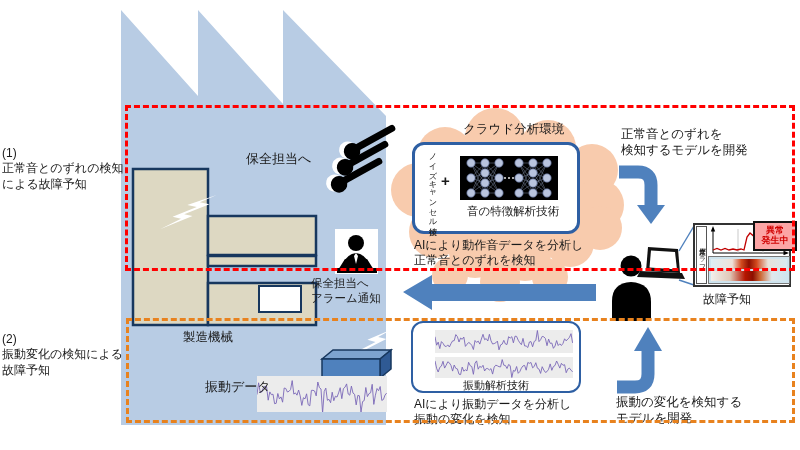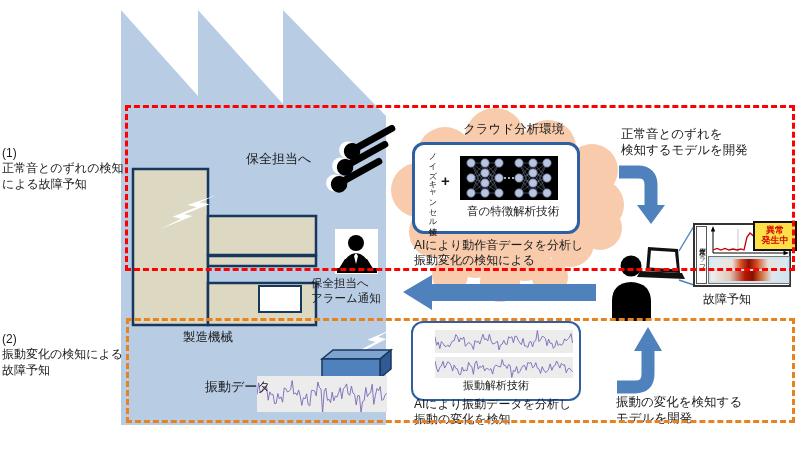--- a/index.html
+++ b/index.html
@@ -14,21 +14,21 @@
   .nnbox{background:#000;}
   .wave{background:#ececec;overflow:hidden;}
   .vert{writing-mode:vertical-rl;text-orientation:upright;}
   .screen{background:#fff;border:2px solid #333;}
   .strip{border:1px solid #555;font-size:7px;text-align:center;overflow:hidden;line-height:1.05;}
   .heat{border:1px solid #777;background:#cfe4ee;}
   .band1{position:absolute;left:2px;top:2px;right:2px;height:10px;
     background:linear-gradient(90deg,#ddeef5 0%,#eee2d8 28%,#d24a1e 40%,#8c0f00 50%,#d24a1e 60%,#e7e2da 75%,#d8eaf2 100%);}
   .band2{position:absolute;left:2px;top:14px;right:2px;height:10px;
     background:linear-gradient(90deg,#f2f0ec 0%,#e0c8b8 25%,#b51500 45%,#8c0f00 55%,#cc6633 65%,#dfe8ec 80%,#cfe4ee 100%);}
-  .callout{background:#fde047;border:2px solid #111;color:#d00000;font-weight:bold;
+  .callout{background:#fca5a5;border:2px solid #111;color:#d00000;font-weight:bold;
            font-size:9px;text-align:center;line-height:1.15;white-space:pre-line;padding-top:2px;}
 </style>
 </head>
 <body>
 
 <div class="canvas">
 
   <svg class="abs z1" style="left:0;top:0" width="800" height="450">
 
     <polygon points="121,425 121,10 198,96 198,10 283,104 283,10 386,116 386,425" fill="#b8cce4"></polygon>
@@ -199,21 +199,21 @@
         <circle cx="45" cy="22" r="1" fill="#e8e8e8"></circle>
         <circle cx="49" cy="22" r="1" fill="#e8e8e8"></circle>
         <circle cx="53" cy="22" r="1" fill="#e8e8e8"></circle>
       </svg>
   </div>
 
   <div class="abs z2 wave" style="left:257px;top:376px;width:130px;height:36px"><svg width="130" height="36">
         <polyline points="0.0,18.5 1.6,6.8 3.2,16.3 4.8,16.0 6.4,11.7 8.0,10.2 9.6,10.8 11.2,24.2 12.8,15.9 14.4,18.7 16.0,18.2 17.6,27.7 19.2,27.3 20.8,17.5 22.4,22.9 24.0,20.9 25.6,26.2 27.2,12.0 28.8,12.5 30.4,16.0 32.0,15.3 33.6,13.5 35.2,4.6 36.8,18.1 38.4,16.9 40.0,19.2 41.6,14.0 43.2,19.9 44.8,29.4 46.4,21.7 48.0,22.9 49.6,17.8 51.2,28.7 52.8,29.8 54.4,14.4 56.0,14.3 57.6,15.0 59.2,19.9 60.8,6.0 62.4,11.6 64.0,13.0 65.6,37.1 67.2,15.5 68.8,12.1 70.4,24.3 72.0,23.3 73.6,26.7 75.2,16.2 76.8,24.7 78.4,20.2 80.0,21.1 81.6,16.9 83.2,11.7 84.8,22.7 86.4,12.6 88.0,11.2 89.6,7.9 91.2,18.0 92.8,19.2 94.4,10.1 96.0,17.1 97.6,18.3 99.2,28.9 100.8,19.4 102.4,19.8 104.0,36.1 105.6,25.5 107.2,24.6 108.8,11.5 110.4,20.6 112.0,17.6 113.6,16.8 115.2,8.3 116.8,28.4 118.4,19.2 120.0,12.5 121.6,14.7 123.2,10.5 124.8,24.4 126.4,23.5 128.0,19.1 129.6,17.1" fill="none" stroke="#7a68b8" stroke-width="0.9"></polyline>
       </svg></div>
 
-  <div class="abs z2 roundbox" style="left:411px;top:321px;width:170px;height:80px;border-width:2.5px">
+  <div class="abs z2 roundbox" style="left:411px;top:321px;width:170px;height:72px;border-width:2.5px">
     <div class="abs wave" style="left:22px;top:7px;width:138px;height:23px"><svg width="138" height="23">
           <polyline points="0.0,6.7 1.6,15.2 3.2,12.1 4.8,18.6 6.4,11.6 8.0,13.3 9.6,16.0 11.2,16.6 12.8,14.9 14.4,17.0 16.0,13.6 17.6,10.9 19.2,10.7 20.8,4.6 22.4,6.6 24.0,12.0 25.6,8.0 27.2,9.3 28.8,7.0 30.4,16.4 32.0,14.3 33.6,12.5 35.2,13.4 36.8,15.4 38.4,19.5 40.0,10.5 41.6,12.4 43.2,11.1 44.8,14.1 46.4,9.0 48.0,4.3 49.6,9.7 51.2,8.6 52.8,11.0 54.4,4.3 56.0,10.8 57.6,14.0 59.2,13.6 60.8,12.8 62.4,11.1 64.0,19.8 65.6,14.9 67.2,14.1 68.8,10.3 70.4,14.0 72.0,14.5 73.6,6.7 75.2,8.1 76.8,6.7 78.4,12.8 80.0,6.2 81.6,6.4 83.2,10.2 84.8,12.8 86.4,14.7 88.0,8.4 89.6,15.9 91.2,16.0 92.8,17.5 94.4,12.0 96.0,11.6 97.6,16.8 99.2,11.4 100.8,10.5 102.4,0.5 104.0,11.6 105.6,9.7 107.2,6.4 108.8,6.8 110.4,8.5 112.0,15.7 113.6,9.1 115.2,13.4 116.8,13.0 118.4,18.3 120.0,16.1 121.6,10.6 123.2,15.5 124.8,13.8 126.4,15.5 128.0,13.4 129.6,8.8 131.2,10.9 132.8,9.0 134.4,7.5 136.0,3.7 137.6,12.9" fill="none" stroke="#7a68b8" stroke-width="0.9"></polyline>
         </svg></div>
     <div class="abs wave" style="left:22px;top:34px;width:138px;height:21px"><svg width="138" height="21">
           <polyline points="0.0,3.9 1.6,11.3 3.2,15.0 4.8,10.3 6.4,9.1 8.0,4.3 9.6,11.1 11.2,8.1 12.8,4.8 14.4,5.9 16.0,8.5 17.6,14.1 19.2,8.0 20.8,11.4 22.4,11.9 24.0,17.2 25.6,17.6 27.2,10.1 28.8,14.2 30.4,12.8 32.0,13.8 33.6,5.3 35.2,8.7 36.8,9.6 38.4,17.3 40.0,6.2 41.6,3.9 43.2,12.2 44.8,9.3 46.4,10.5 48.0,8.3 49.6,14.0 51.2,11.6 52.8,11.6 54.4,13.0 56.0,11.6 57.6,17.1 59.2,10.0 60.8,8.2 62.4,8.8 64.0,9.7 65.6,9.9 67.2,2.6 68.8,8.2 70.4,8.5 72.0,11.5 73.6,7.5 75.2,8.7 76.8,20.5 78.4,13.4 80.0,14.3 81.6,9.5 83.2,16.3 84.8,14.6 86.4,11.1 88.0,8.9 89.6,8.4 91.2,13.2 92.8,5.5 94.4,6.3 96.0,5.5 97.6,10.8 99.2,9.5 100.8,5.7 102.4,11.2 104.0,12.1 105.6,16.4 107.2,9.7 108.8,13.0 110.4,15.4 112.0,14.6 113.6,12.2 115.2,6.9 116.8,13.3 118.4,9.5 120.0,8.5 121.6,4.0 123.2,7.3 124.8,11.1 126.4,6.3 128.0,8.3 129.6,7.7 131.2,15.7 132.8,12.1 134.4,11.1 136.0,13.1 137.6,14.9" fill="none" stroke="#7a68b8" stroke-width="0.9"></polyline>
         </svg></div>
     <div class="abs txt" style="left:0;top:55px;width:100%;text-align:center;font-size:11px">振動解析技術</div>
   </div>
 
   <div class="abs z2 screen" style="left:693px;top:223px;width:98px;height:64px">
@@ -241,21 +241,21 @@
 による故障予知</div>
   <div class="abs txt" style="left:2px;top:332px;width:130px;font-size:12px">(2)
 振動変化の検知による
 故障予知</div>
   <div class="abs txt" style="left:246px;top:151px;font-size:13px">保全担当へ</div>
   <div class="abs txt" style="left:463px;top:121px;font-size:12.5px">クラウド分析環境</div>
   <div class="abs txt vert" style="left:421px;top:147px;width:16px;height:88px;font-size:8.2px">ノイズキャンセル技術</div>
   <div class="abs txt" style="left:441px;top:171px;font-size:15px;font-weight:bold">+</div>
   <div class="abs txt" style="left:467px;top:204px;font-size:11.5px">音の特徴解析技術</div>
   <div class="abs txt" style="left:414px;top:238px;font-size:12px">AIにより動作音データを分析し
-振動変化の検知による</div>
+正常音とのずれを検知</div>
   <div class="abs txt" style="left:621px;top:126px;font-size:12.5px">正常音とのずれを
 検知するモデルを開発</div>
   <div class="abs txt" style="left:311px;top:276px;width:84px;font-size:11.5px">保全担当へ
 アラーム通知</div>
   <div class="abs txt" style="left:183px;top:329px;font-size:12.5px">製造機械</div>
   <div class="abs txt" style="left:205px;top:379px;font-size:13px">振動データ</div>
   <div class="abs txt" style="left:616px;top:394px;font-size:12.5px">振動の変化を検知する
 モデルを開発</div>
   <div class="abs txt" style="left:414px;top:397px;font-size:12px">AIにより振動データを分析し
 振動の変化を検知</div>

